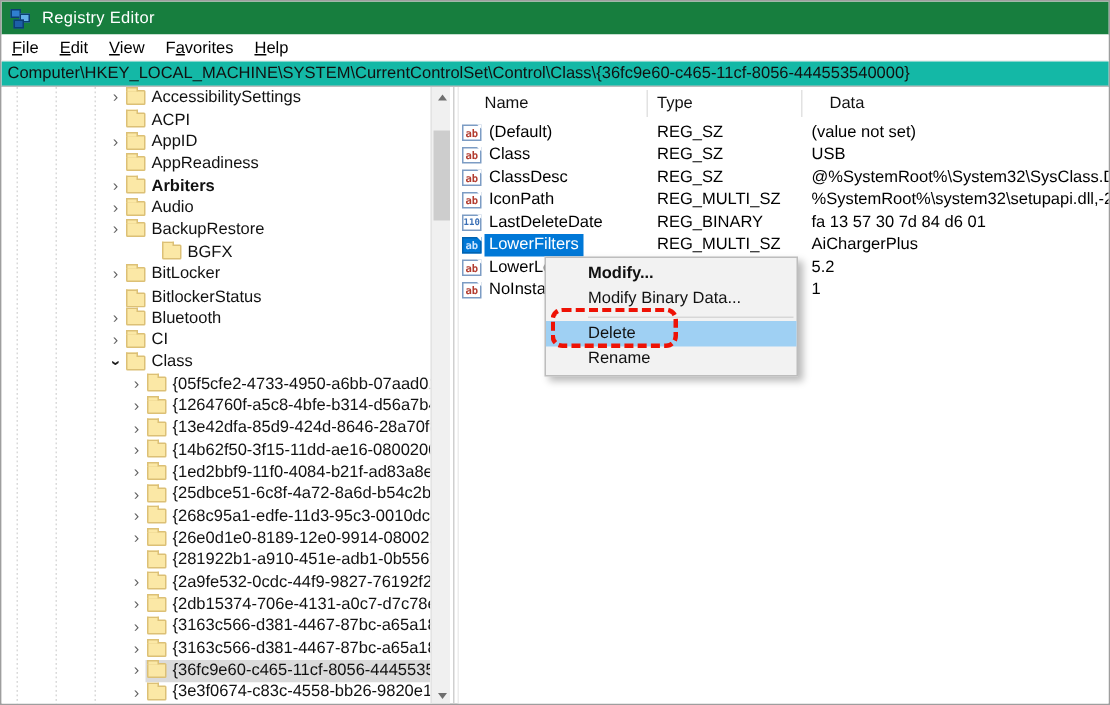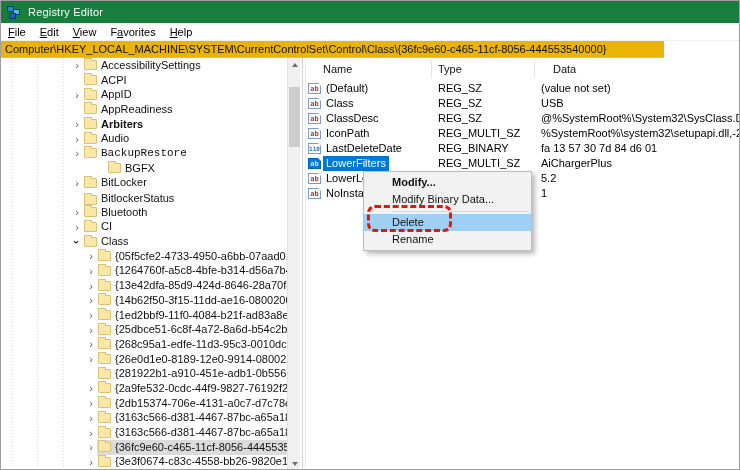--- a/index.html
+++ b/index.html
@@ -14,21 +14,21 @@
   .regicon .c1 { left:0; top:0;  background:#2f7fd0; }
   .regicon .c2 { left:6px; top:3px; background:#63b1e8; }
   .regicon .c3 { left:2px; top:7px; background:#1d5fa8; }
 
   
   .menubar { position:absolute; left:0; top:22px; width:740px; height:18px; background:#fff; display:flex; align-items:center; font-size:11px; color:#000; border-bottom:1px solid #f0f0f0; }
   .menubar .mitem { padding:2px 7px; cursor:default; }
   .menubar .mitem u { text-decoration:underline; }
 
   
-  .addressbar { position:absolute; left:0; top:40px; width:663px; height:17px; background:#eab308; border-bottom:1px solid #bdbdbd; display:flex; align-items:center; font-size:11px; padding-left:4px; color:#111; white-space:nowrap; overflow:hidden; }
+  .addressbar { position:absolute; left:0; top:40px; width:740px; height:17px; background:#14b8a6; border-bottom:1px solid #bdbdbd; display:flex; align-items:center; font-size:11px; padding-left:4px; color:#111; white-space:nowrap; overflow:hidden; }
 
   
   .treepane { position:absolute; left:0; top:57px; width:286px; height:413px; background:#fff; overflow:hidden; }
   .guide { position:absolute; top:0; bottom:0; width:1px; background-image:linear-gradient(#cfcfcf 1px, transparent 1px); background-size:1px 3px; opacity:.8; }
   .trow { position:relative; height:14.7px; display:flex; align-items:center; white-space:nowrap; overflow:hidden; font-size:11px; color:#111; }
   .exp { width:12px; flex:0 0 12px; font-size:11px; color:#636363; line-height:10px; text-align:center; }
   .exp.expanded { transform:rotate(90deg); color:#1b1b1b; font-weight:bold; }
   .exp.none { visibility:hidden; }
   .fold { flex:0 0 13px; width:13px; height:10px; background:#fbe8a6; border:1px solid #dcc076; border-radius:1px; position:relative; margin:0 3px 0 1px; }
   .fold::before { content:""; position:absolute; top:-3px; left:-1px; width:6px; height:2px; background:#fbe8a6; border:1px solid #dcc076; border-bottom:none; }
@@ -139,21 +139,21 @@
       </div>
       <div class="trow" style="padding-left: 70px;">
         <span class="exp collapsed">›</span>
         <span style="display: flex; align-items: center; flex: 1 1 0%; min-width: 0px; height: 100%;">
           <span class="fold"></span>
           <span class="tlabel">Audio</span>
         </span>
       </div>
       <div class="trow" style="padding-left: 70px;">
         <span class="exp collapsed">›</span>
-        <span style="display: flex; align-items: center; flex: 1 1 0%; min-width: 0px; height: 100%; font-family: Liberation Mono, monospace;">
+        <span style="display: flex; align-items: center; flex: 1 1 0%; min-width: 0px; height: 100%;">
           <span class="fold"></span>
           <span class="tlabel">BackupRestore</span>
         </span>
       </div>
       <div class="trow" style="padding-left: 94px;">
         <span class="exp none">›</span>
         <span style="display: flex; align-items: center; flex: 1 1 0%; min-width: 0px; height: 100%;">
           <span class="fold"></span>
           <span class="tlabel">BGFX</span>
         </span>

